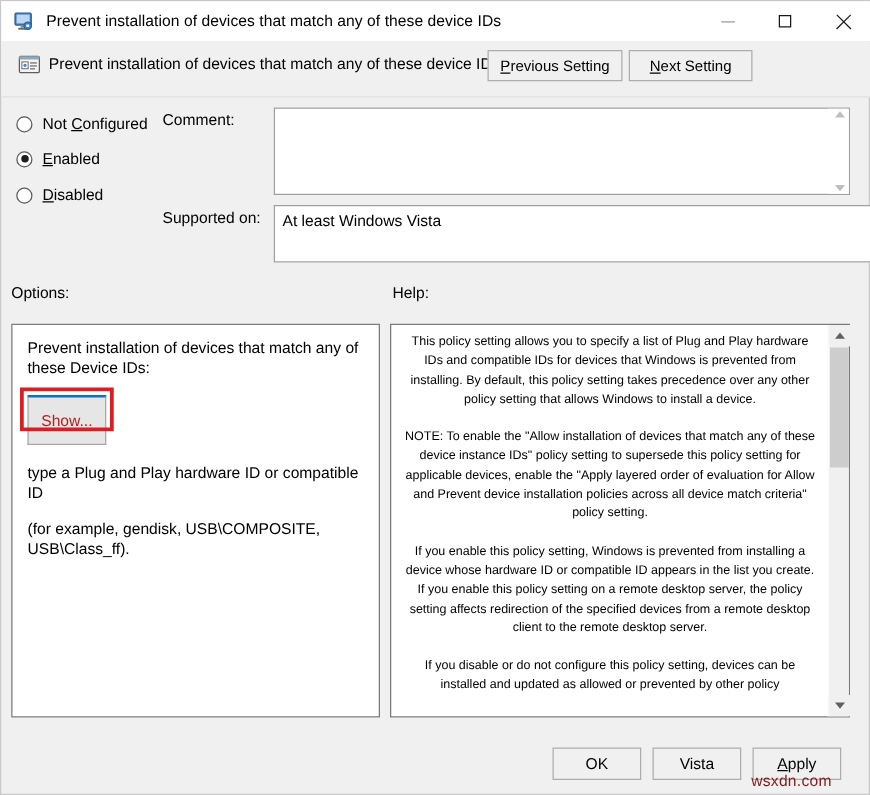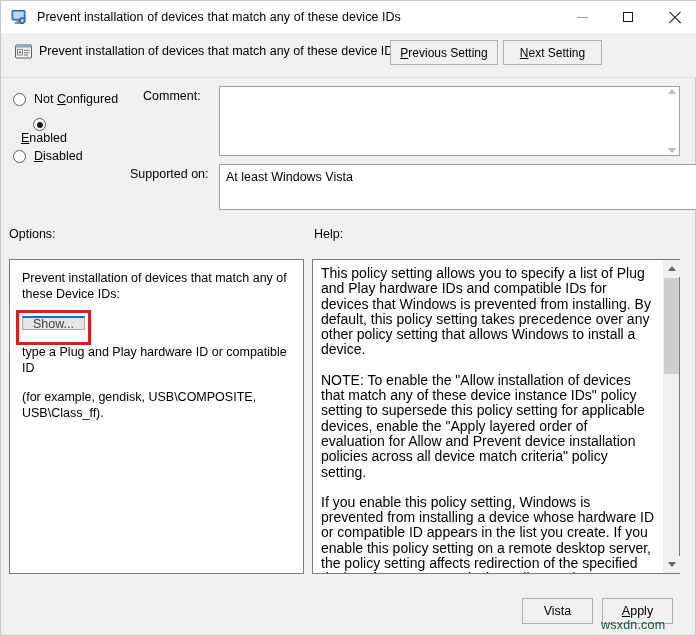--- a/index.html
+++ b/index.html
@@ -128,21 +128,21 @@
 
   
   .radio-row {
     position: absolute;
     display: flex;
     align-items: center;
     height: 18px;
     justify-content: space-between;
   }
   #radio-notconfigured { left: 12px; top: 89px; }
-  #radio-enabled       { left: 12px; top: 117px; flex-direction: column; }
+  #radio-enabled       { left: 12px; top: 117px; }
   #radio-disabled      { left: 12px; top: 146px; }
   .radio-mark {
     width: 13px; height: 13px;
     border-radius: 50%;
     border: 1px solid #5a5a5a;
     background: #ffffff;
     box-sizing: border-box;
     position: relative;
     flex: 0 0 auto;
   }
@@ -159,21 +159,21 @@
     font-size: 12.5px;
     white-space: nowrap;
   }
 
   
   .field-label {
     position: absolute;
     font-size: 12.5px;
     white-space: nowrap;
   }
-  #label-comment      { left: 142px; top: 88px; }
+  #label-comment      { left: 129px; top: 88px; }
   #label-supported-on { left: 129px; top: 166px; }
 
   .textbox {
     position: absolute;
     background: #ffffff;
     border: 1px solid #a0a0a0;
     box-sizing: border-box;
     display: flex;
   }
   #comment-box      { left: 218px; top: 85px;  width: 461px; height: 70px; }
@@ -238,28 +238,28 @@
   .opt-text.tight { margin-bottom: 13px; }
 
   
   .show-wrap {
     position: relative;
     width: 63px;
     margin: 0 0 14px 0;
   }
   #show-button {
     position: relative;
-    width: 63px; height: 14px;
+    width: 63px; height: 40px;
     background: #e6e6e6;
     border: 1px solid #a8a8a8;
     border-top: 2px solid #0a71c8;
     box-sizing: border-box;
     font-family: "Liberation Sans", sans-serif;
     font-size: 12.5px;
-    color: #404040;
+    color: #b91c1c;
     display: flex;
     align-items: center;
     justify-content: center;
     padding: 0;
   }
   .annot-box {
     position: absolute;
     left: -6px; top: -6px;
     width: 75px; height: 35px;
     border: 3px solid #d81f26;
@@ -290,23 +290,24 @@
   
   .help-inner {
     position: absolute;
     left: 0; top: 0;
     right: 17px; bottom: 0;
     padding: 6px 7px 0 8px;
     box-sizing: border-box;
     overflow: hidden;
   }
   .help-para {
-    font-size: 14px;
+    font-size: 10px;
     line-height: 15.3px;
     margin: 0 0 15px 0;
+    text-align: center;
   }
   .help-scroll {
     position: absolute;
     right: 0; top: 0;
     width: 17px; height: 100%;
     background: #f0f0f0;
     border-left: 1px solid #ffffff;
     box-sizing: border-box;
   }
   .hs-btn {
@@ -353,21 +354,21 @@
   #btn-ok     { left: 441px; width: 71px; }
   #btn-cancel { left: 521px; width: 71px; }
   #btn-apply  { left: 601px; width: 71px; }
 
   .accel { text-decoration: underline; }
 
   .watermark {
     position: absolute;
     left: 600px; top: 617px;
     font-size: 12.5px;
-    color: #14532d;
+    color: #7f1d1d;
     letter-spacing: .2px;
   }
 </style>
 </head>
 <body>
 
 <div class="window">
 
   <div class="titlebar">
     <span class="title-icon">
@@ -474,18 +475,19 @@
       <div class="hs-btn top">
         <span class="hs-arrow up"></span>
       </div>
       <div class="hs-thumb"></div>
       <div class="hs-btn bottom">
         <span class="hs-arrow down"></span>
       </div>
     </div>
   </div>
 
+  <button class="footer-btn" id="btn-ok">OK</button>
   <button class="footer-btn" id="btn-cancel">Vista</button>
   <button class="footer-btn" id="btn-apply"><span class="accel">A</span>pply</button>
 
   <span class="watermark">wsxdn.com</span>
 
 </div>
 
 </body></html>

